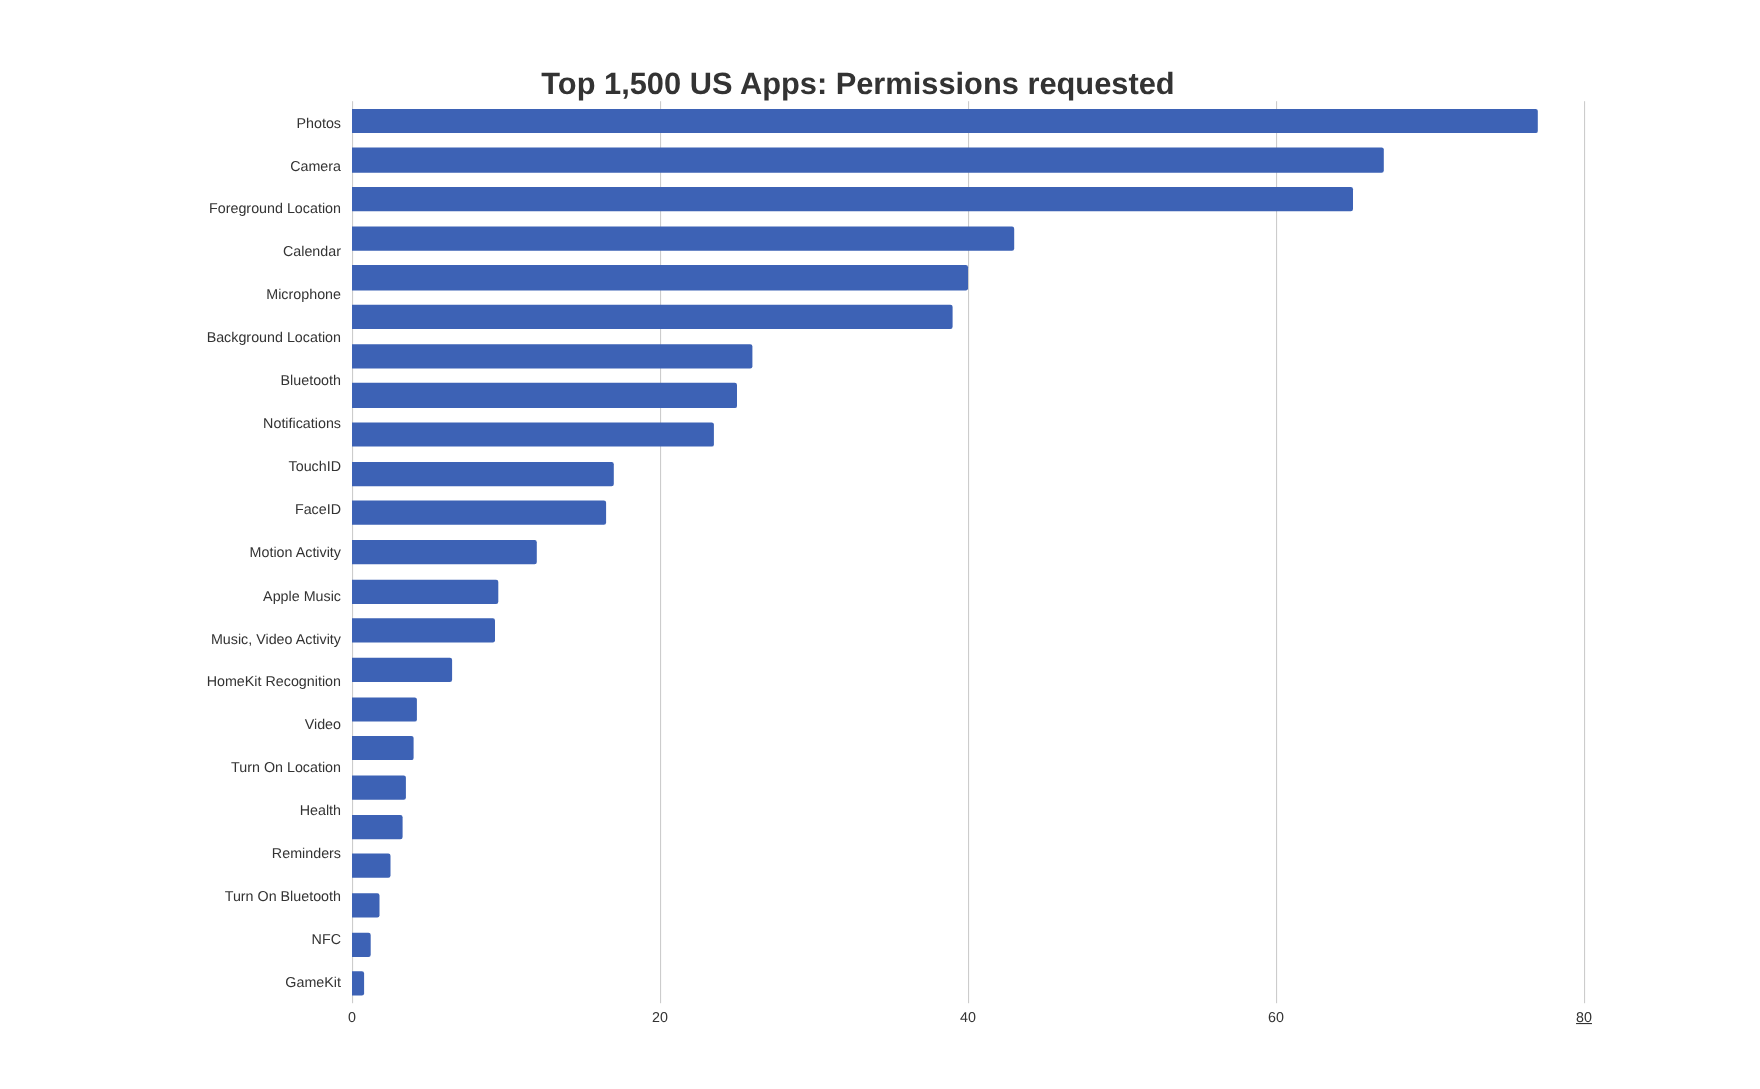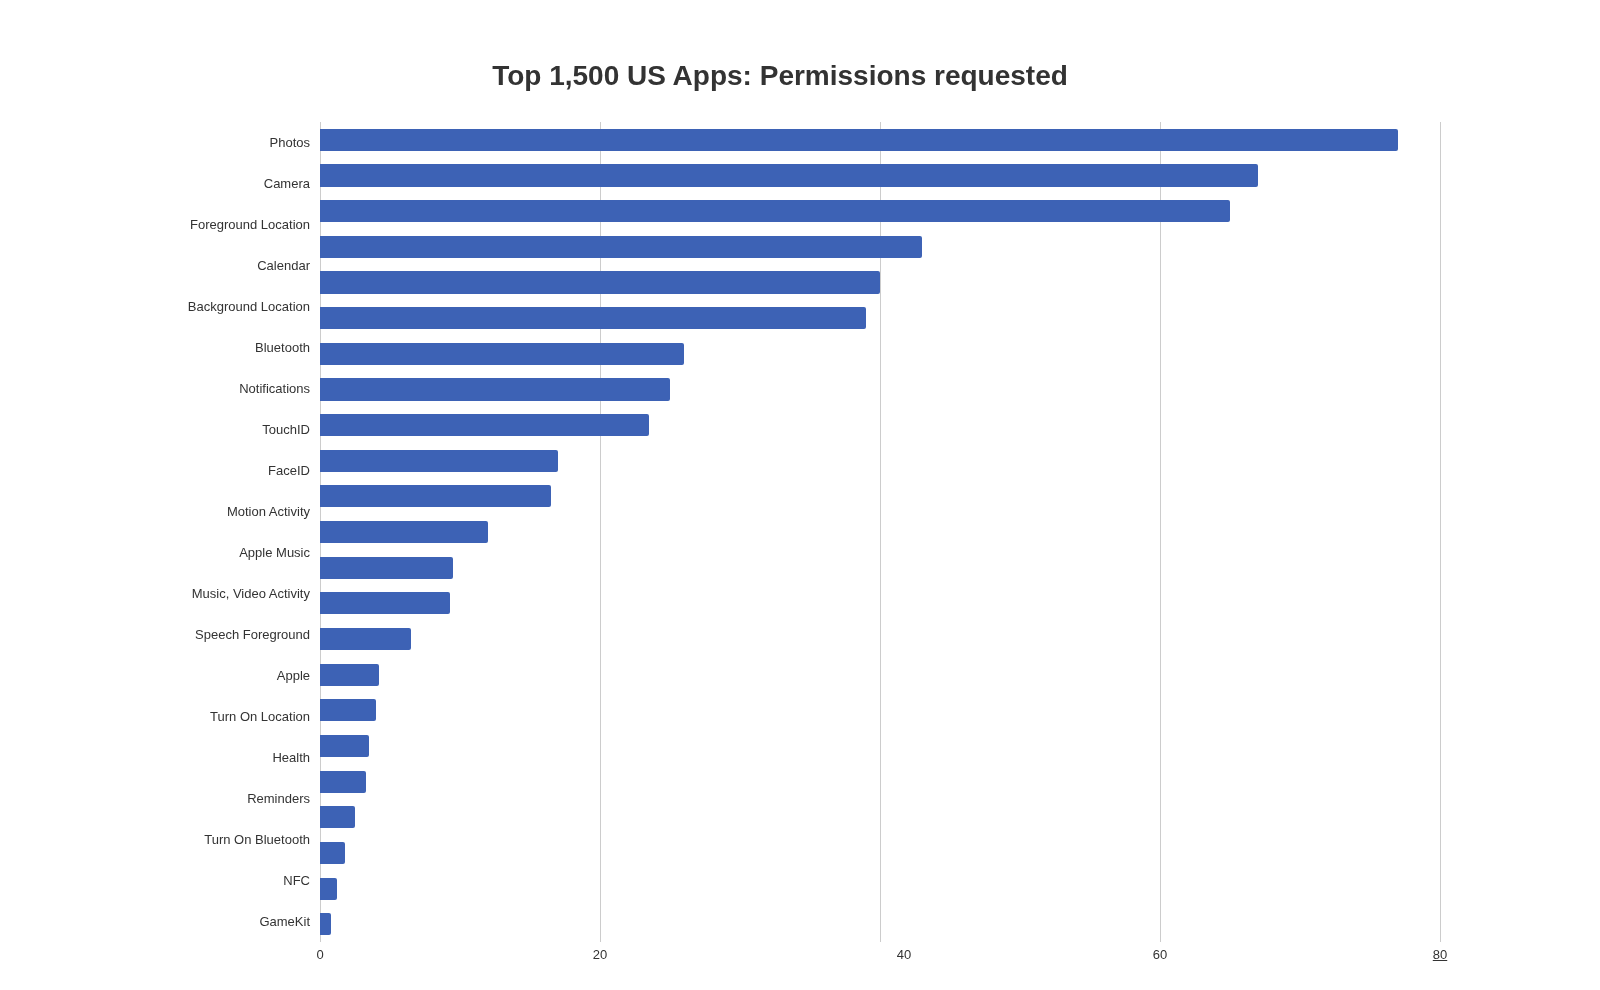--- a/index.html
+++ b/index.html
@@ -16,21 +16,20 @@
       width: 1400px;
       height: 950px;
       position: relative;
       padding: 40px 60px 80px 20px;
     }
     .chart-title {
       text-align: center;
       font-size: 28px;
       font-weight: bold;
       color: #333;
-      margin-bottom: 30px;
     }
     .chart-area {
       display: flex;
       width: 100%;
       height: 820px;
       position: relative;
     }
     .y-labels {
       display: flex;
       flex-direction: column;
@@ -104,30 +103,31 @@
 <body>
 
 <div class="chart-container">
   <div class="chart-title">Top 1,500 US Apps: Permissions requested</div>
   <div class="chart-area">
     <div class="y-labels" id="y-labels">
         <div class="y-label">Photos</div>
         <div class="y-label">Camera</div>
         <div class="y-label">Foreground Location</div>
         <div class="y-label">Calendar</div>
+        <div class="y-label">Microphone</div>
         <div class="y-label">Background Location</div>
         <div class="y-label">Bluetooth</div>
         <div class="y-label">Notifications</div>
         <div class="y-label">TouchID</div>
         <div class="y-label">FaceID</div>
         <div class="y-label">Motion Activity</div>
         <div class="y-label">Apple Music</div>
         <div class="y-label">Music, Video Activity</div>
-        <div class="y-label">Speech Foreground</div>
-        <div class="y-label">Apple</div>
+        <div class="y-label">HomeKit Recognition</div>
+        <div class="y-label">Video</div>
         <div class="y-label">Turn On Location</div>
         <div class="y-label">Health</div>
         <div class="y-label">Reminders</div>
         <div class="y-label">Turn On Bluetooth</div>
         <div class="y-label">NFC</div>
         <div class="y-label">GameKit</div>
       </div>
     <div class="bars-section">
       <div class="grid-lines" id="grid-lines">
           <div class="grid-line" style="left: 0%;"></div>
@@ -205,18 +205,18 @@
           </div>
           <div class="bar-row">
             <div class="bar" style="width: 1%; background: rgb(61, 98, 181);"></div>
           </div>
         </div>
     </div>
   </div>
   <div class="x-axis" id="x-axis" style="height:20px; position:relative; margin-left:200px; margin-top:5px;">
       <span class="x-tick" style="left: 0%;">0</span>
       <span class="x-tick" style="left: 25%; text-align: center;">20</span>
-      <span class="x-tick" style="left: 50%; margin-left: 24px;">40</span>
+      <span class="x-tick" style="left: 50%;">40</span>
       <span class="x-tick" style="left: 75%;">60</span>
       <span class="x-tick" style="left: 100%; text-decoration: underline;">80</span>
     </div>
 
 </div>
 
 </body></html>

